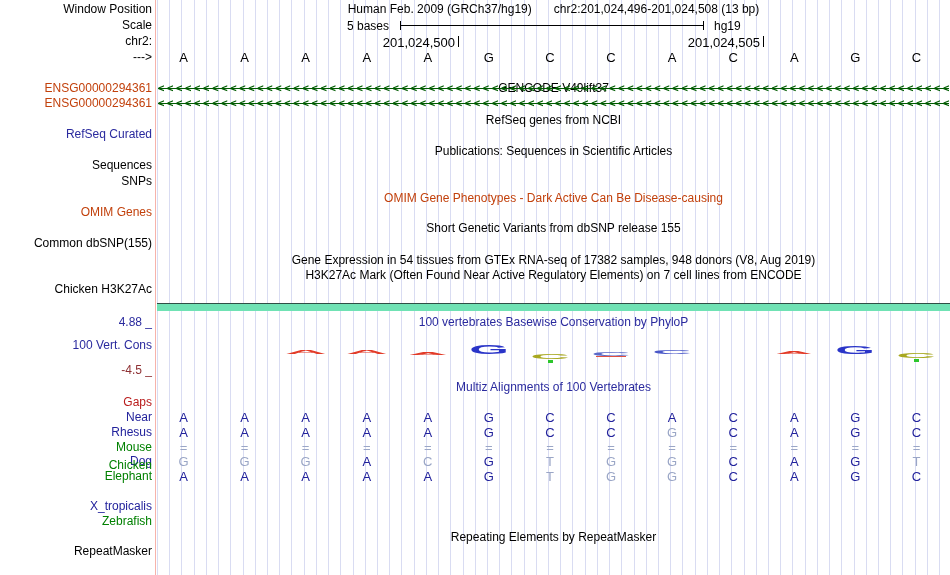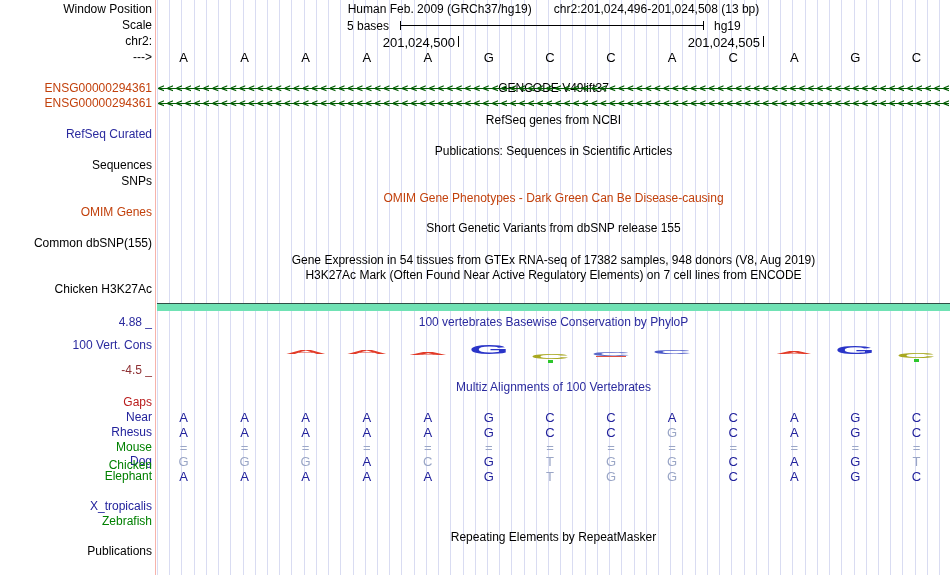--- a/index.html
+++ b/index.html
@@ -75,21 +75,21 @@
 <div class="lab green" style="top:97px">ENSG00000294361</div>
 <div class="gene-row" style="top:98px">&lt;&lt;&lt;&lt;&lt;&lt;&lt;&lt;&lt;&lt;&lt;&lt;&lt;&lt;&lt;&lt;&lt;&lt;&lt;&lt;&lt;&lt;&lt;&lt;&lt;&lt;&lt;&lt;&lt;&lt;&lt;&lt;&lt;&lt;&lt;&lt;&lt;&lt;&lt;&lt;&lt;&lt;&lt;&lt;&lt;&lt;&lt;&lt;&lt;&lt;&lt;&lt;&lt;&lt;&lt;&lt;&lt;&lt;&lt;&lt;&lt;&lt;&lt;&lt;&lt;&lt;&lt;&lt;&lt;&lt;&lt;&lt;&lt;&lt;&lt;&lt;&lt;&lt;&lt;&lt;&lt;&lt;&lt;&lt;&lt;&lt;&lt;&lt;&lt;&lt;</div>
 
 <div class="ct" style="top:114px">RefSeq genes from NCBI</div>
 <div class="lab blue" style="top:128px">RefSeq Curated</div>
 
 <div class="ct" style="top:145px">Publications: Sequences in Scientific Articles</div>
 <div class="lab" style="top:159px">Sequences</div>
 <div class="lab" style="top:175px">SNPs</div>
 
-<div class="ct green" style="top:192px">OMIM Gene Phenotypes - Dark Green Can Be Disease-causing</div>
+<div class="ct green" style="top:192px">OMIM Gene Phenotypes - Dark Active Can Be Disease-causing</div>
 <div class="lab green" style="top:206px">OMIM Genes</div>
 
 <div class="ct" style="top:222px">Short Genetic Variants from dbSNP release 155</div>
 <div class="lab" style="top:237px">Common dbSNP(155)</div>
 
 <div class="ct" style="top:254px">Gene Expression in 54 tissues from GTEx RNA-seq of 17382 samples, 948 donors (V8, Aug 2019)</div>
 <div class="ct" style="top:269px">H3K27Ac Mark (Often Found Near Active Regulatory Elements) on 7 cell lines from ENCODE</div>
 <div class="lab" style="top:283px">Chicken H3K27Ac</div>
 <div class="abs" id="h3k27ac-bar"></div>
 
@@ -185,13 +185,13 @@
     <span class="mz-letter" style="left: 733.22px; top: 470px; color: rgb(34, 34, 156);">C</span>
     <span class="mz-letter" style="left: 794.3px; top: 470px; color: rgb(34, 34, 156);">A</span>
     <span class="mz-letter" style="left: 855.38px; top: 470px; color: rgb(34, 34, 156);">G</span>
     <span class="mz-letter" style="left: 916.46px; top: 470px; color: rgb(34, 34, 156);">C</span>
     <div class="lab" style="top: 459px; color: rgb(0, 128, 0);">Chicken</div>
     <div class="lab" style="top: 500px; color: rgb(34, 34, 156);">X_tropicalis</div>
     <div class="lab" style="top: 515px; color: rgb(0, 128, 0);">Zebrafish</div>
   </div>
 
 <div class="ct" style="top:531px">Repeating Elements by RepeatMasker</div>
-<div class="lab" style="top:545px">Publications</div>
+<div class="lab" style="top:545px">RepeatMasker</div>
 
 </body></html>

